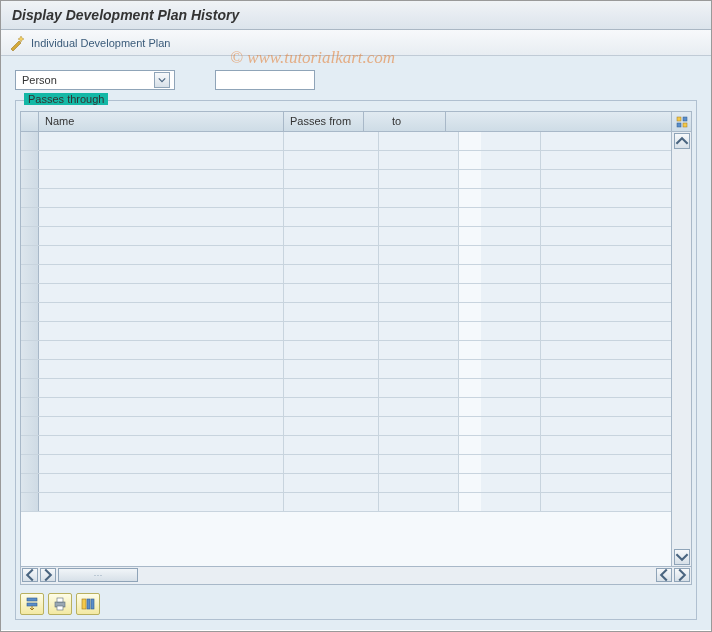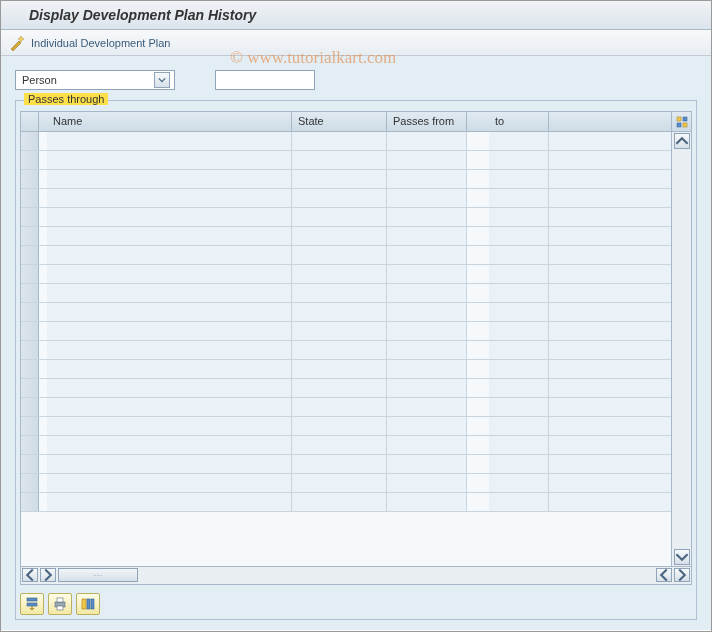--- a/index.html
+++ b/index.html
@@ -9,21 +9,21 @@
     color: #333;
     background: #fff;
     width: 712px;
     height: 632px;
     overflow: hidden;
     border: 1px solid #999;
   }
   .titlebar {
     background: linear-gradient(to bottom, #f0f3f6 0%, #dce4ec 100%);
     border-bottom: 1px solid #aab7c4;
-    padding: 6px 28px;
+    padding: 6px 11px;
     font-size: 14px;
     font-weight: bold;
     font-style: italic;
     color: #333;
   }
   .toolbar {
     background: linear-gradient(to bottom, #f7f9fb 0%, #e8edf2 100%);
     border-bottom: 1px solid #c0cbd6;
     padding: 4px 8px;
     display: flex;
@@ -73,21 +73,21 @@
     background: #e3edf4;
     flex: 1;
     display: flex;
     flex-direction: column;
     position: relative;
     padding-top: 6px;
   }
   .group-label {
     position: absolute;
     top: -8px; left: 8px;
-    background: #fde047;
+    background: #14b8a6;
     padding: 0 4px;
     font-size: 11px;
     color: #333;
   }
 
   .table-wrap {
     flex: 1;
     display: flex;
     overflow: hidden;
     padding: 4px 4px 0 4px;
@@ -109,21 +109,21 @@
   }
   .th {
     border-right: 1px solid #a8b8c8;
     padding: 3px 6px;
     font-size: 11px;
     color: #333;
     overflow: hidden;
     white-space: nowrap;
   }
   .rowhdr-col { width: 18px; flex-shrink: 0; }
-  .col-name  { width: 245px; margin-left: 8px; }
+  .col-name  { width: 245px; }
   .col-state { width: 95px; }
   .col-from  { width: 80px; }
   .col-to    { width: 60px; margin-left: 22px; }
   .col-tail  { flex: 1; border-right: none; }
 
   .settings-hdr {
     width: 20px; flex-shrink: 0;
     display: flex; align-items: center; justify-content: center;
     background: linear-gradient(to bottom, #e1eaf1, #cedce6);
     border-left: 1px solid #a8b8c8;
@@ -207,20 +207,21 @@
   }
   .btn svg { width: 14px; height: 14px; }
 
   .watermark {
     position: absolute;
     top: 48px; left: 230px;
     font-size: 17px;
     color: rgba(230,120,40,0.55);
     pointer-events: none;
     font-family: Georgia, serif;
+    font-style: italic;
   }
 </style>
 </head>
 <body>
 
 <div class="titlebar">Display Development Plan History</div>
 
 <div class="toolbar">
   <span class="icon-wand">
     <svg viewBox="0 0 16 16">
@@ -247,21 +248,20 @@
   </div>
 
   <div class="group">
     <div class="group-label">Passes through</div>
 
     <div class="table-wrap">
       <div class="table-main">
         <div class="table-header">
           <div class="th rowhdr-col"></div>
           <div class="th col-name">Name</div>
-          <div class="th col-state">State</div>
           <div class="th col-from">Passes from</div>
           <div class="th col-to">to</div>
           <div class="th col-tail"></div>
           <div class="settings-hdr">
             <svg viewBox="0 0 12 12" width="12" height="12">
               <rect x="1" y="1" width="4" height="4" fill="#f3c94a" stroke="#a07820" stroke-width="0.5"></rect>
               <rect x="7" y="1" width="4" height="4" fill="#5b8ec9" stroke="#2f5b90" stroke-width="0.5"></rect>
               <rect x="1" y="7" width="4" height="4" fill="#5b8ec9" stroke="#2f5b90" stroke-width="0.5"></rect>
               <rect x="7" y="7" width="4" height="4" fill="#f3c94a" stroke="#a07820" stroke-width="0.5"></rect>
             </svg>

